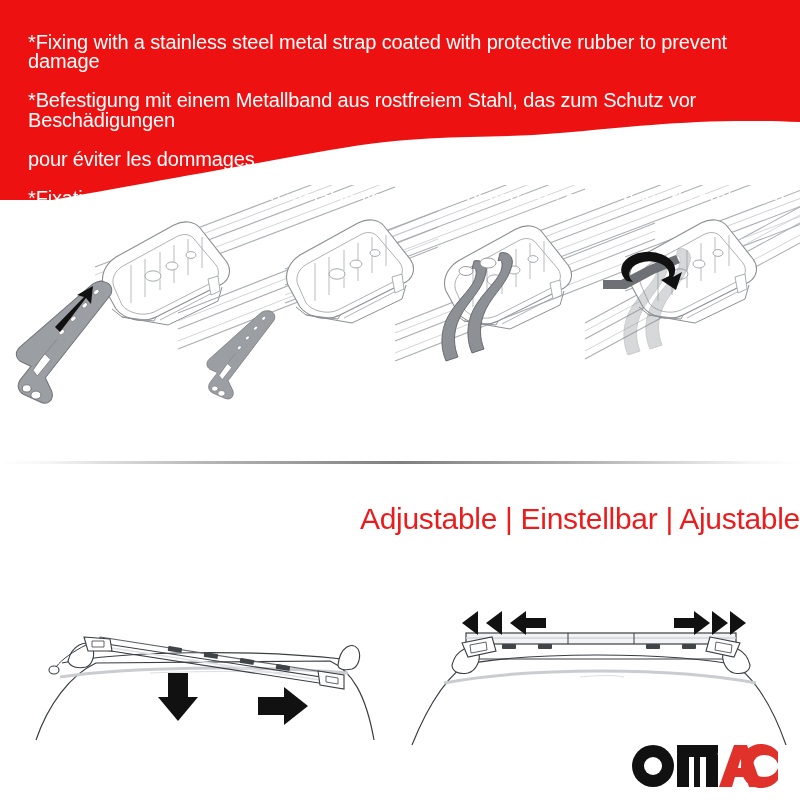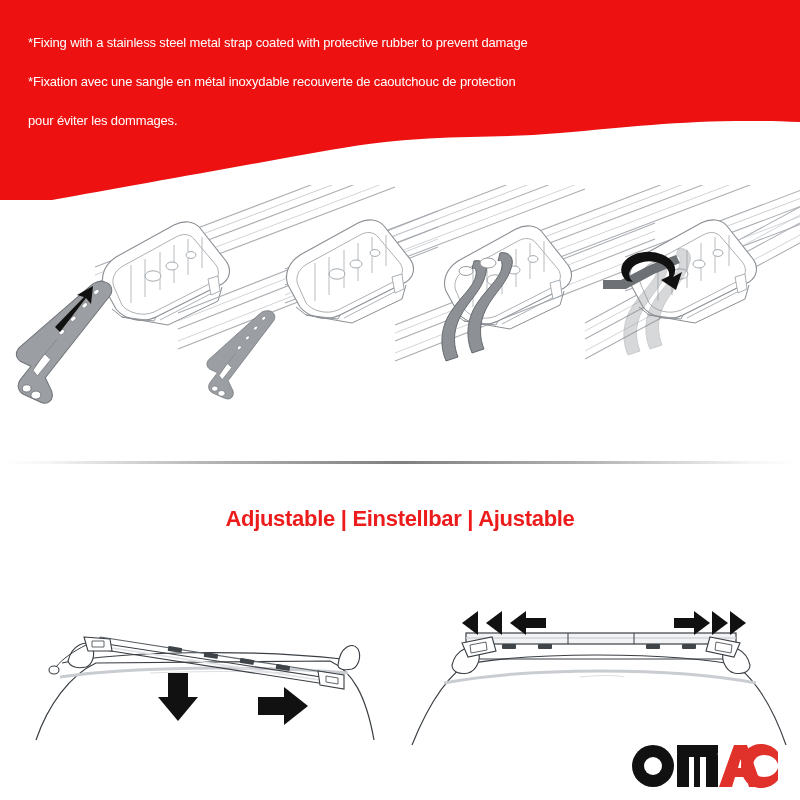--- a/index.html
+++ b/index.html
@@ -22,21 +22,21 @@
   .banner{
     position:absolute;left:0;top:0;width:800px;height:200px;
     overflow:hidden;
   }
   .banner svg.banner-shape{
     position:absolute;left:0;top:0;width:800px;height:200px;display:block;
   }
   .banner-text{
     position:absolute;left:28px;top:13px;width:762px;
     color:#ffffff;
-    font-size:13px;
+    font-size:20px;
     line-height:19.6px;
     letter-spacing:-0.15px;
     white-space:pre-line;
     font-weight:400;
     z-index:3;
   }
   .banner-text .ln{display:block;}
 
   
   .panel-steps{
@@ -53,24 +53,24 @@
       rgba(120,120,120,0.55) 26%,
       rgba(95,95,95,0.80) 50%,
       rgba(120,120,120,0.55) 74%,
       rgba(160,160,160,0.10) 94%,
       rgba(255,255,255,0) 100%);
   }
 
   
   .headline{
     position:absolute;left:0;top:500px;width:800px;
-    text-align:center;
+    text-align:right;
     color:#ED1C1C;
-    font-size:22px;
-    font-weight:bold;
+    font-size:30px;
+    font-weight:normal;
     letter-spacing:-0.3px;
     line-height:38px;
   }
 
   
   .panel-adjust{
     position:absolute;left:0;top:555px;width:800px;height:190px;
   }
   .panel-adjust svg{display:block;width:800px;height:190px;}
 
@@ -89,22 +89,23 @@
   <div class="banner">
     <svg class="banner-shape" viewBox="0 0 800 200" preserveAspectRatio="none">
       <path d="M0,0 L800,0 L800,122
                C700,118 640,126 560,133
                C480,140 430,132 330,150
                C230,168 130,186 52,200
                L0,200 Z" fill="#ED1111"></path>
     </svg>
     <div class="banner-text">
       <span class="ln">*Fixing with a stainless steel metal strap coated with protective rubber to prevent damage</span>
+      <span class="ln">*Befestigung mit einem Metallband aus rostfreiem Stahl, das zum Schutz vor Beschädigungen</span>
+      <span class="ln">pour éviter les dommages.</span>
       <span class="ln">*Fixation avec une sangle en métal inoxydable recouverte de caoutchouc de protection</span>
-      <span class="ln">pour éviter les dommages.</span>
     </div>
   </div>
 
   <div class="panel-steps">
     <svg viewBox="0 0 800 275">
       <defs>
 
         <g id="clampBody">
 
           <path d="M6,66 C2,56 6,44 18,36 L76,4 C86,-1 96,0 102,7 L128,40

